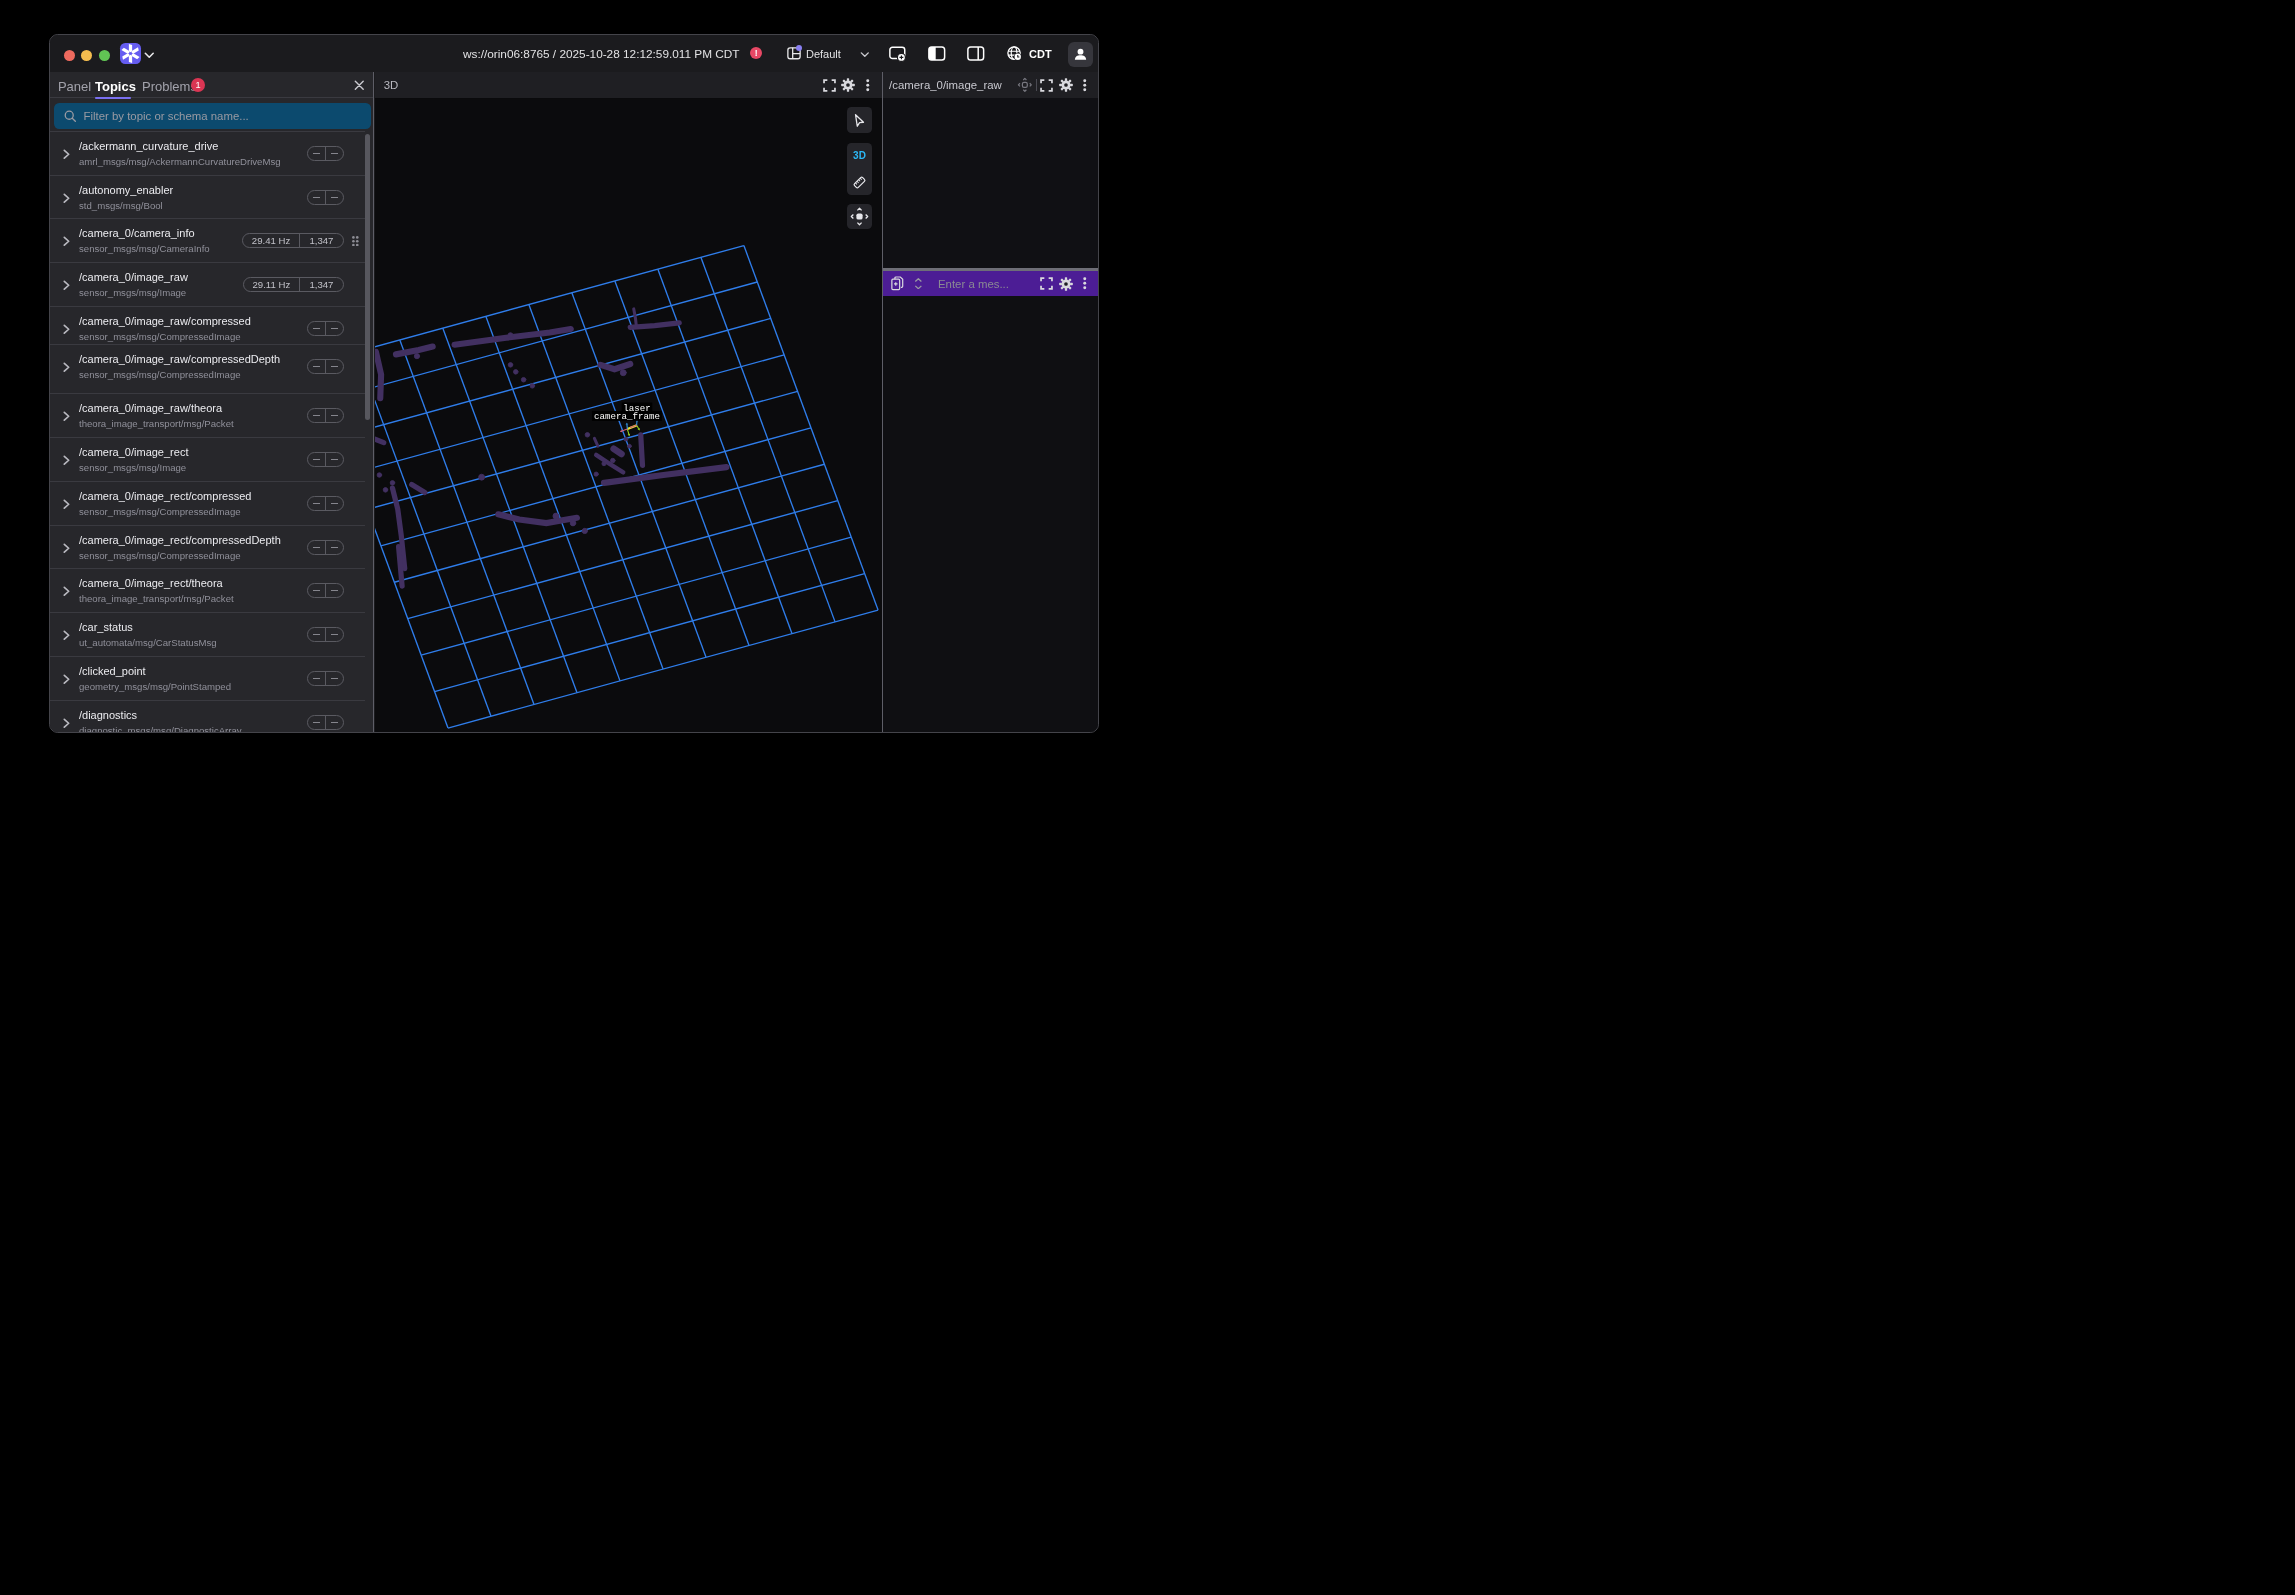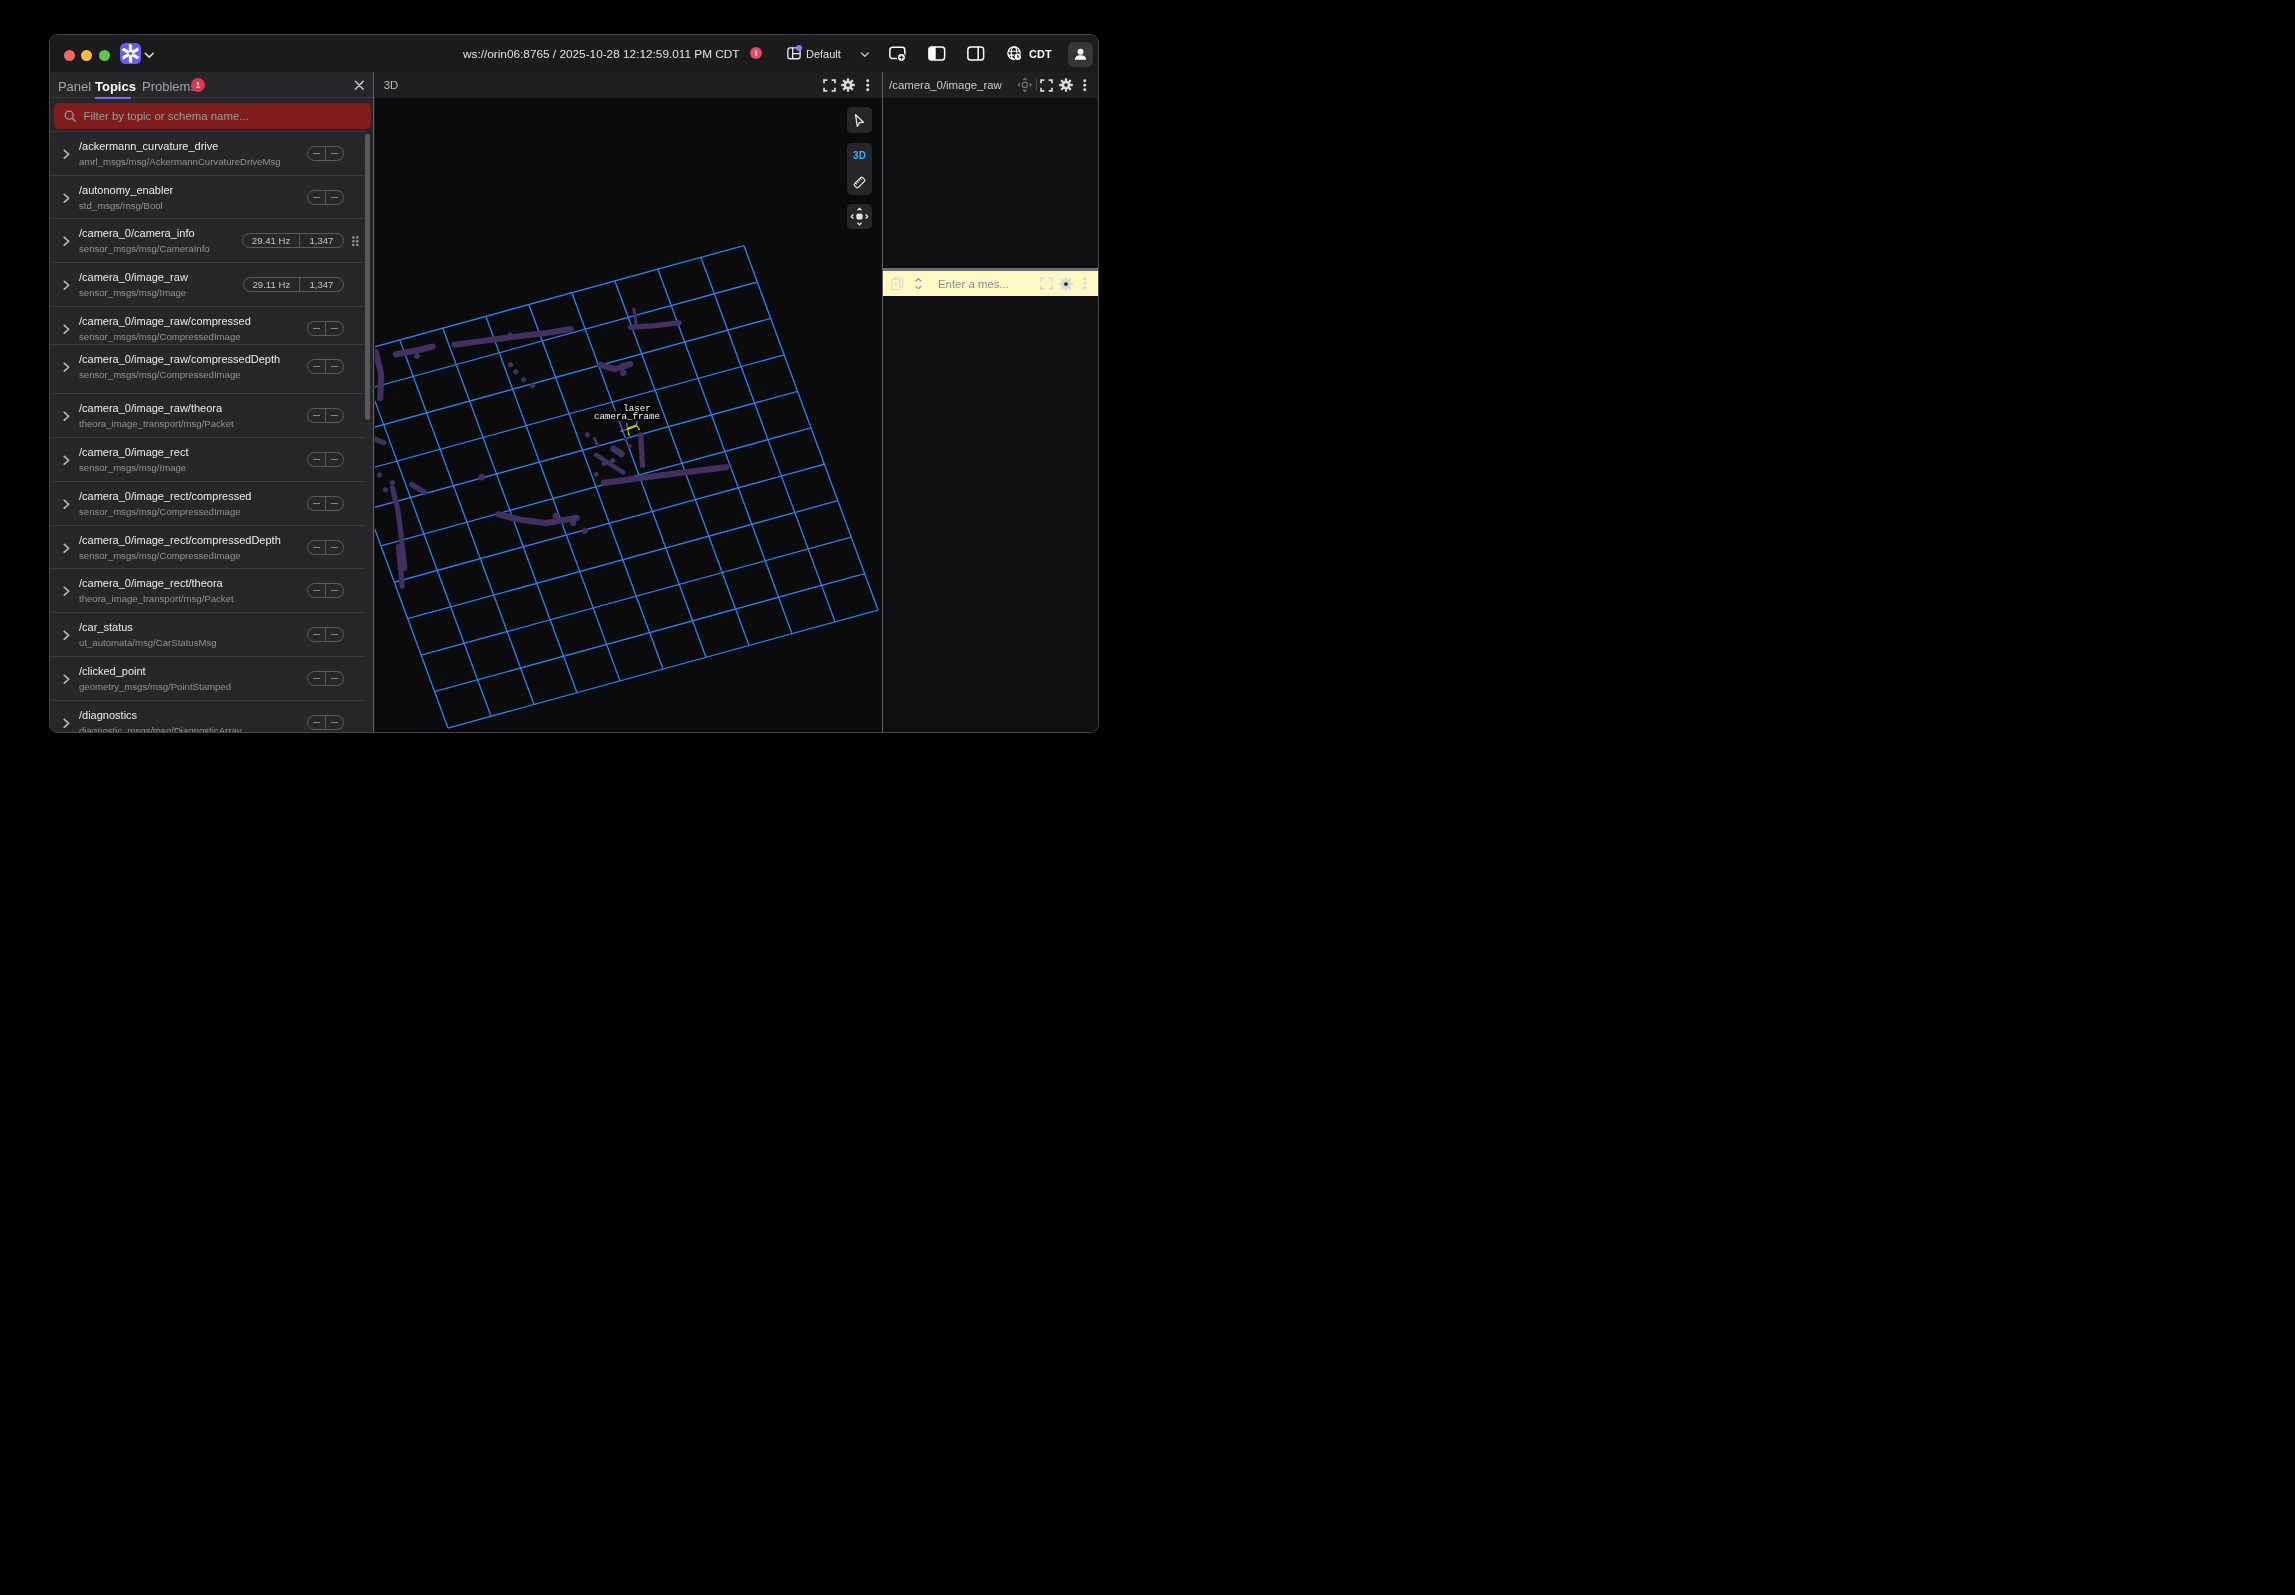--- a/index.html
+++ b/index.html
@@ -22,21 +22,21 @@
 .main3d{position:absolute;left:325px;top:37px;width:507px;height:662px;background:#0b0b0d}
 .vdiv2{position:absolute;left:832px;top:37px;width:1.3px;height:662px;background:#5e5e67}
 .rcol{position:absolute;left:833px;top:37px;width:217px;height:662px;background:#0f0f12}
 
 .tabs{position:absolute;left:0;top:0;width:100%;height:26px;border-bottom:0.9px solid #3a3a40}
 .tab{position:absolute;top:6.6px;font-size:13px;color:#a2a2ab}
 .tab.on{color:#fff;font-weight:bold}
 .underl{position:absolute;left:45px;top:25px;width:36px;height:2.2px;background:#7a6ff0;border-radius:0.9px}
 .badge{position:absolute;left:141px;top:5.7px;width:14px;height:14px;border-radius:50%;background:#db3553;
   color:#fff;font-size:9.2px;text-align:center;line-height:14px}
-.search{position:absolute;left:3.5px;top:31px;width:317px;height:26px;border-radius:5.2px;background:#7f1d1d}
+.search{position:absolute;left:3.5px;top:31px;width:317px;height:26px;border-radius:5.2px;background:#0c4a6e}
 .search .ph{position:absolute;left:30px;top:6.6px;font-size:11.4px;color:#9a9aa2}
 .rows{position:absolute;left:0;top:59px;width:323px;height:601px;overflow:hidden}
 .row{position:absolute;left:0;width:323px;height:44px}
 .row::before{content:"";position:absolute;left:0;top:0;width:315px;height:0.9px;background:#3a3a40}
 .tname{position:absolute;left:29px;top:9.2px;font-size:11px;font-weight:400;color:#ececf0;white-space:nowrap}
 .tschema{position:absolute;left:29px;top:25px;font-size:9.6px;color:#90909a;white-space:nowrap}
 .pill{position:absolute;top:15px;height:15px;border:0.9px solid #5a5a61;border-radius:7.9px;display:flex;align-items:center}
 .pill .seg{display:flex;align-items:center;justify-content:center;height:100%}
 .pill .sep{width:0.9px;height:100%;background:#5a5a61}
 .pilltxt{font-size:9.6px;color:#c2c2c9;white-space:nowrap;padding:0 6.1px}
@@ -44,21 +44,21 @@
 .sthumb{position:absolute;left:315px;top:62px;width:5.2px;height:286px;background:#57575e;border-radius:2.6px}
 
 .phead{position:absolute;left:0;top:0;height:26px;background:#1f1f23;width:100%}
 .phtitle{position:absolute;top:6.6px;font-size:11.4px;color:#c9c9d0;white-space:nowrap}
 
 .fbtn{position:absolute;left:472px;width:25px;background:#25252a;border-radius:4.4px}
 .threeD{color:#2cb8f5;font-weight:bold;font-size:10px;text-align:center}
 
 .imgpanel{position:absolute;left:0;top:26px;width:100%;height:170px;background:#101014}
 .hdiv{position:absolute;left:0;top:196px;width:100%;height:2.6px;background:#6e6e77}
-.pubhead{position:absolute;left:0;top:199px;width:100%;height:25px;background:#fef9c3}
+.pubhead{position:absolute;left:0;top:199px;width:100%;height:25px;background:#4c1d95}
 .pubbody{position:absolute;left:0;top:224px;width:100%;height:437px;background:#141418}
 .nomsg{position:absolute;left:0;top:212px;width:100%;text-align:center;font-size:11px;color:#a2a2ab}
 </style></head><body>
 
 <div class="win">
 <div class="tbar">
 <div class="tl" style="left:14px;background:#ee6a5e"></div>
 <div class="tl" style="left:31px;background:#f5bd4f"></div>
 <div class="tl" style="left:49px;background:#61c454"></div>
 <div class="logo">

